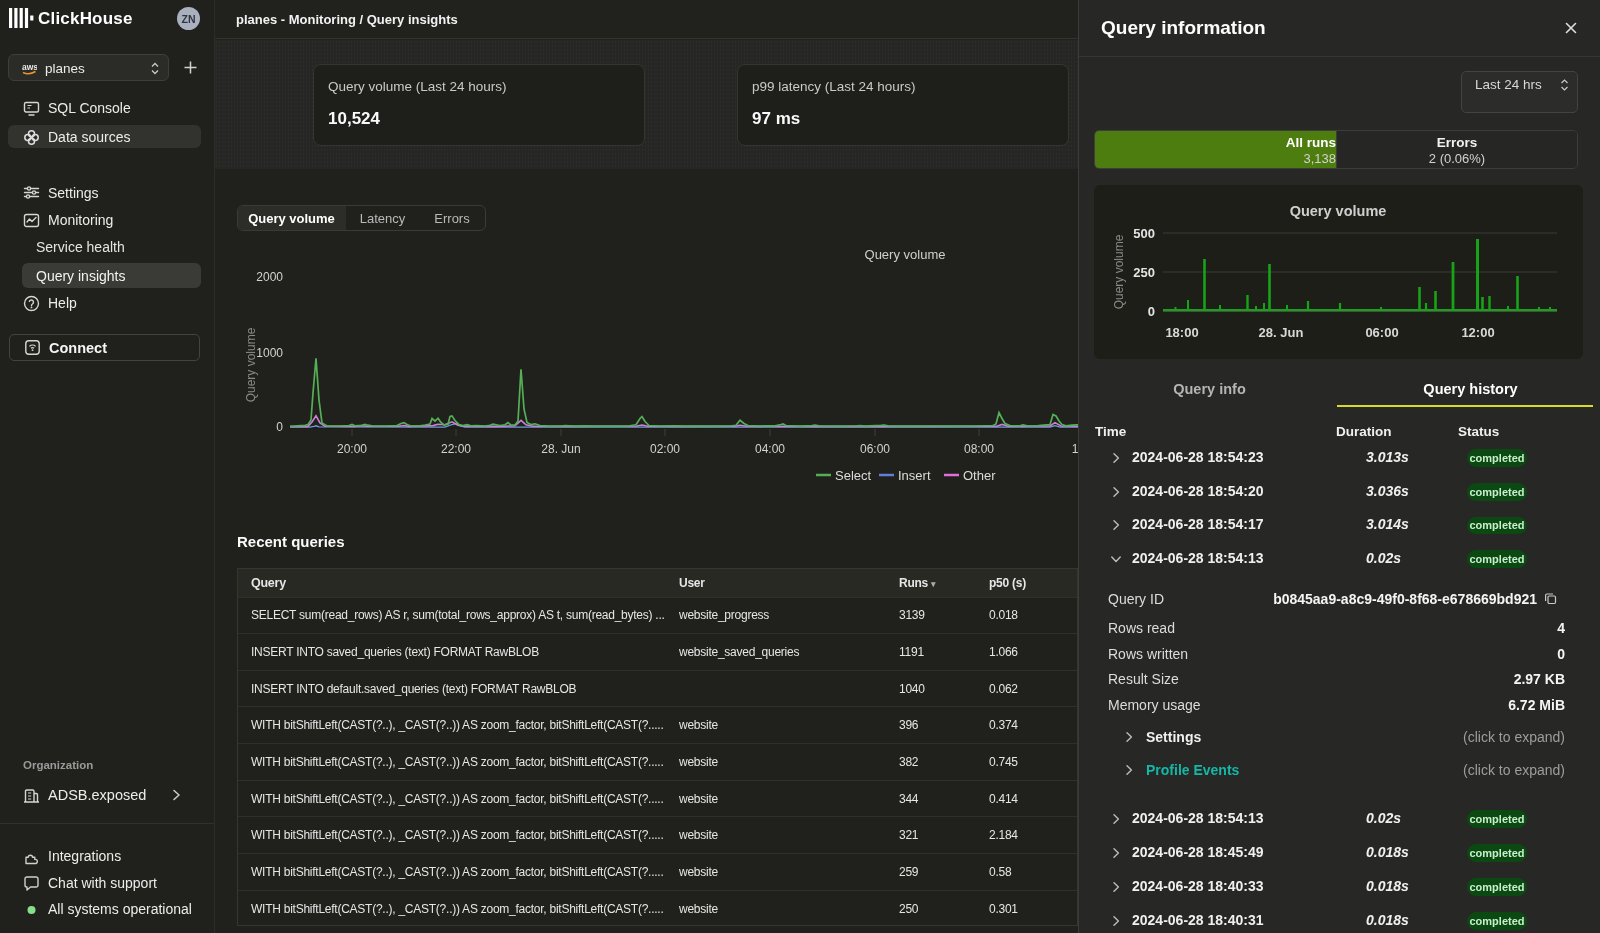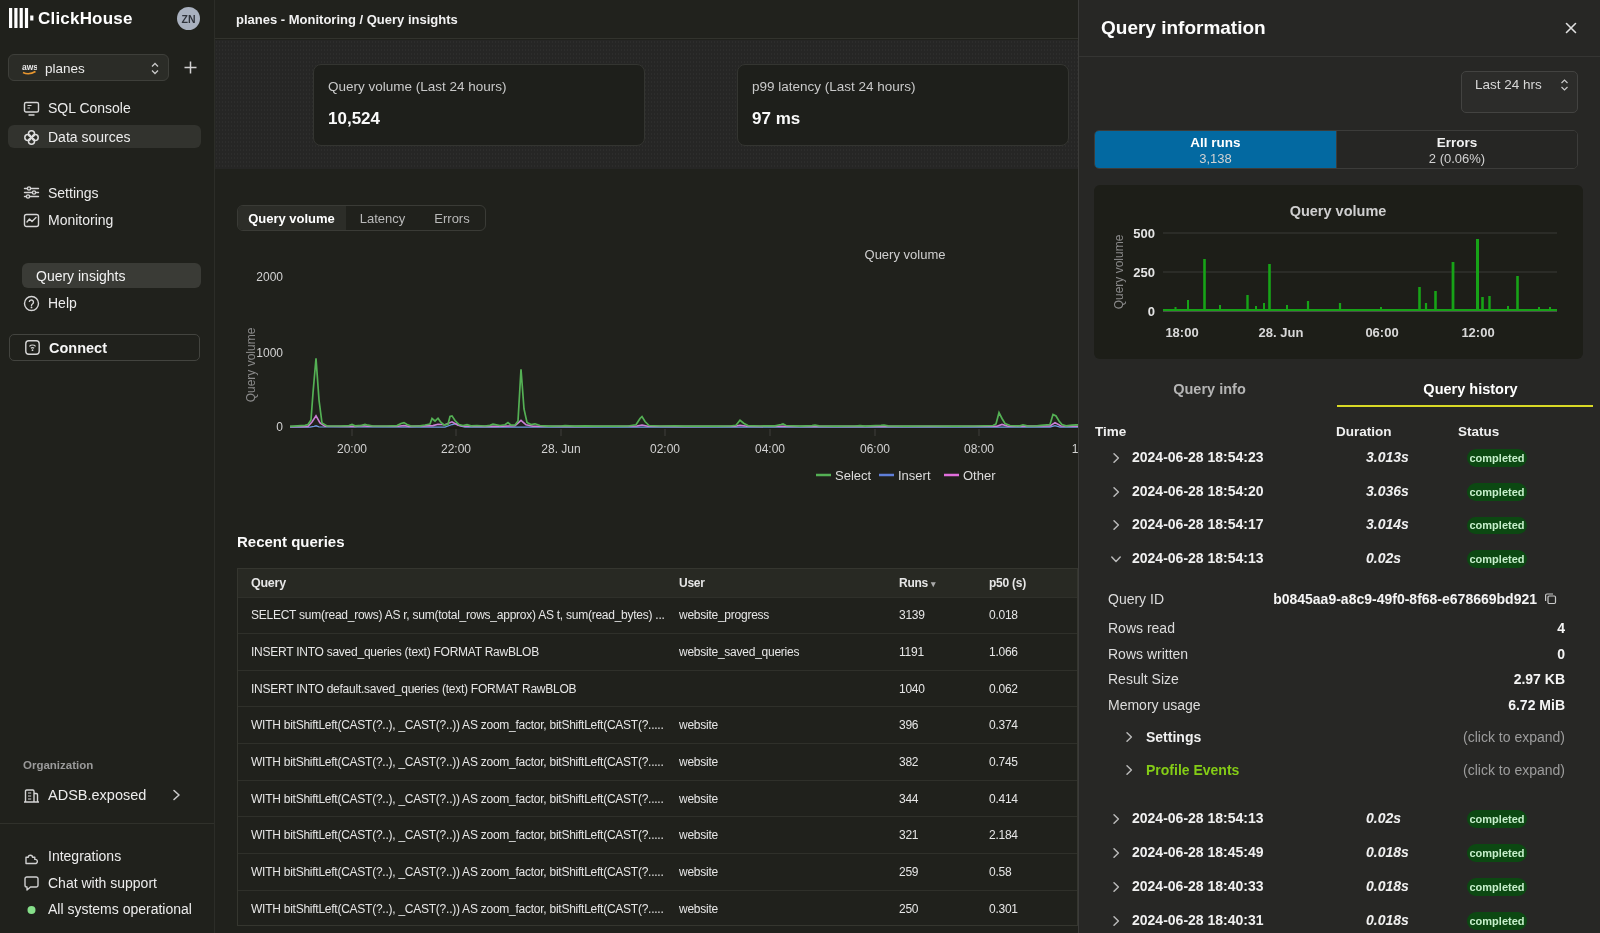--- a/index.html
+++ b/index.html
@@ -242,20 +242,21 @@
         <path d="M1.5 4.5 h14 M1.5 8.5 h14 M1.5 12.5 h14"></path>
         <circle cx="6" cy="4.5" r="1.6" fill="#20211c"></circle>
         <circle cx="11" cy="8.5" r="1.6" fill="#20211c"></circle>
         <circle cx="5" cy="12.5" r="1.6" fill="#20211c"></circle>
       </svg>Settings</div>
     <div class="navrow" style="top:206px;height:28px;width:215px;">
       <svg class="navico" viewBox="0 0 17 17" fill="none" stroke="#d5d5d5" stroke-width="1.4">
         <rect x="1.5" y="2.5" width="14" height="12" rx="2"></rect>
         <path d="M4 10 L6.5 7 L9 9.5 L13 5.5" stroke-linecap="round" stroke-linejoin="round"></path>
       </svg>Monitoring</div>
+    <div class="navrow" style="top:233px;height:28px;width:215px;padding-left:36px;font-weight:400;color:#e4e4e4">Service health</div>
     <div class="abs" style="left:22px;top:263px;width:179px;height:25px;background:#3a3b36;border-radius:6px"></div>
     <div class="navrow" style="top:261.5px;height:28px;width:215px;padding-left:36px;font-weight:400;color:#f2f2f2">Query insights</div>
     <div class="navrow" style="top:289px;height:28px;width:215px;">
       <svg class="navico" viewBox="0 0 17 17" fill="none" stroke="#d5d5d5" stroke-width="1.4">
         <circle cx="8.5" cy="8.5" r="7"></circle>
         <path d="M6.4 6.4 a2.1 2.1 0 1 1 3 2.6 c-.7.4-.9.8-.9 1.5" stroke-linecap="round"></path>
         <circle cx="8.5" cy="12.4" r="0.9" fill="#d5d5d5" stroke="none"></circle>
       </svg>Help</div>
 
     <div class="abs" style="left:9px;top:334px;width:191px;height:27px;border:1px solid #43443f;border-radius:5px;"></div>
@@ -298,21 +299,21 @@
     </div>
 
     <div class="abs" style="left:382px;top:71px;width:117px;height:42px;background:#2c2c2a;border:1px solid #434341;border-radius:5px;">
       <div class="abs" style="left:13px;top:5px;font-size:13.5px;color:#d8d8d8">Last 24 hrs</div>
       <svg class="abs" style="right:8px;top:7px" width="9" height="12" viewBox="0 0 9 12">
         <path d="M1.5 4 L4.5 1 L7.5 4 M1.5 8 L4.5 11 L7.5 8" stroke="#c9c9c9" stroke-width="1.2" fill="none"></path>
       </svg>
     </div>
 
     <div class="abs" style="left:15px;top:130px;width:484px;height:39px;border:1px solid #3c3c3a;border-radius:5px;overflow:hidden;display:flex">
-      <div style="width:50%;background:#0369a1;text-align:center;padding-top:4px">
+      <div style="width:50%;background:#4d7c0f;text-align:right;padding-top:4px">
         <div style="font-size:13.5px;font-weight:700;color:#fff">All runs</div>
         <div style="font-size:13px;color:#d2d2d2;margin-top:1px">3,138</div>
       </div>
       <div style="width:50%;background:#262624;text-align:center;padding-top:4px;border-left:1px solid #3c3c3a">
         <div style="font-size:13.5px;font-weight:700;color:#f2f2f2">Errors</div>
         <div style="font-size:13px;color:#d2d2d2;margin-top:1px">2 (0.06%)</div>
       </div>
     </div>
 
     <div class="abs" style="left:15px;top:185px;width:489px;height:174px;background:#1d1e18;border-radius:6px"></div>
@@ -417,21 +418,21 @@
     <div class="dval" style="left:286px;top:696.5px;width:200px">6.72 MiB</div>
 
     <svg class="abs" style="left:46px;top:731px" width="8" height="12" viewBox="0 0 8 12">
         <path d="M2 1.8 L6.4 6 L2 10.2" stroke="#b9b9b9" stroke-width="1.5" fill="none" stroke-linecap="round" stroke-linejoin="round"></path>
       </svg>
     <div class="abs" style="left:67px;top:729px;font-size:14px;font-weight:700;color:#f0f0f0">Settings</div>
     <div class="abs" style="left:286px;top:729px;width:200px;text-align:right;font-size:14px;color:#9d9d9d">(click to expand)</div>
     <svg class="abs" style="left:46px;top:764px" width="8" height="12" viewBox="0 0 8 12">
         <path d="M2 1.8 L6.4 6 L2 10.2" stroke="#b9b9b9" stroke-width="1.5" fill="none" stroke-linecap="round" stroke-linejoin="round"></path>
       </svg>
-    <div class="abs" style="left:67px;top:762px;font-size:14px;font-weight:700;color:#84cc16">Profile Events</div>
+    <div class="abs" style="left:67px;top:762px;font-size:14px;font-weight:700;color:#14b8a6">Profile Events</div>
     <div class="abs" style="left:286px;top:762px;width:200px;text-align:right;font-size:14px;color:#9d9d9d">(click to expand)</div>
 
     <svg class="abs" style="left:33px;top:812.5px" width="8" height="12" viewBox="0 0 8 12">
         <path d="M2 1.8 L6.4 6 L2 10.2" stroke="#b9b9b9" stroke-width="1.5" fill="none" stroke-linecap="round" stroke-linejoin="round"></path>
       </svg>
     <div class="histtime" style="left:53px;top:809.5px">2024-06-28 18:54:13</div>
     <div class="histdur" style="left:287px;top:809.5px">0.02s</div>
     <div class="badge" style="left:388px;top:810px">completed</div>
 
     <svg class="abs" style="left:33px;top:846.5px" width="8" height="12" viewBox="0 0 8 12">

